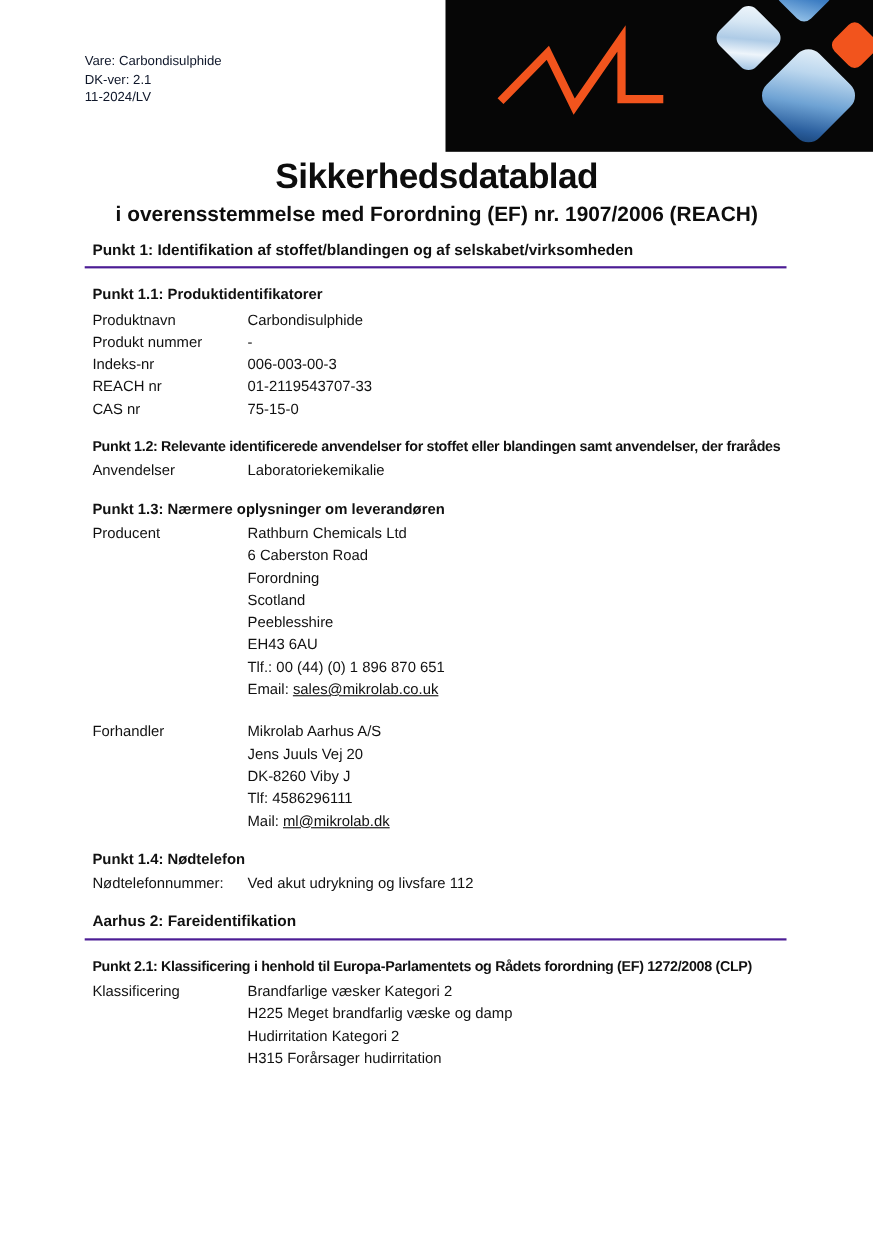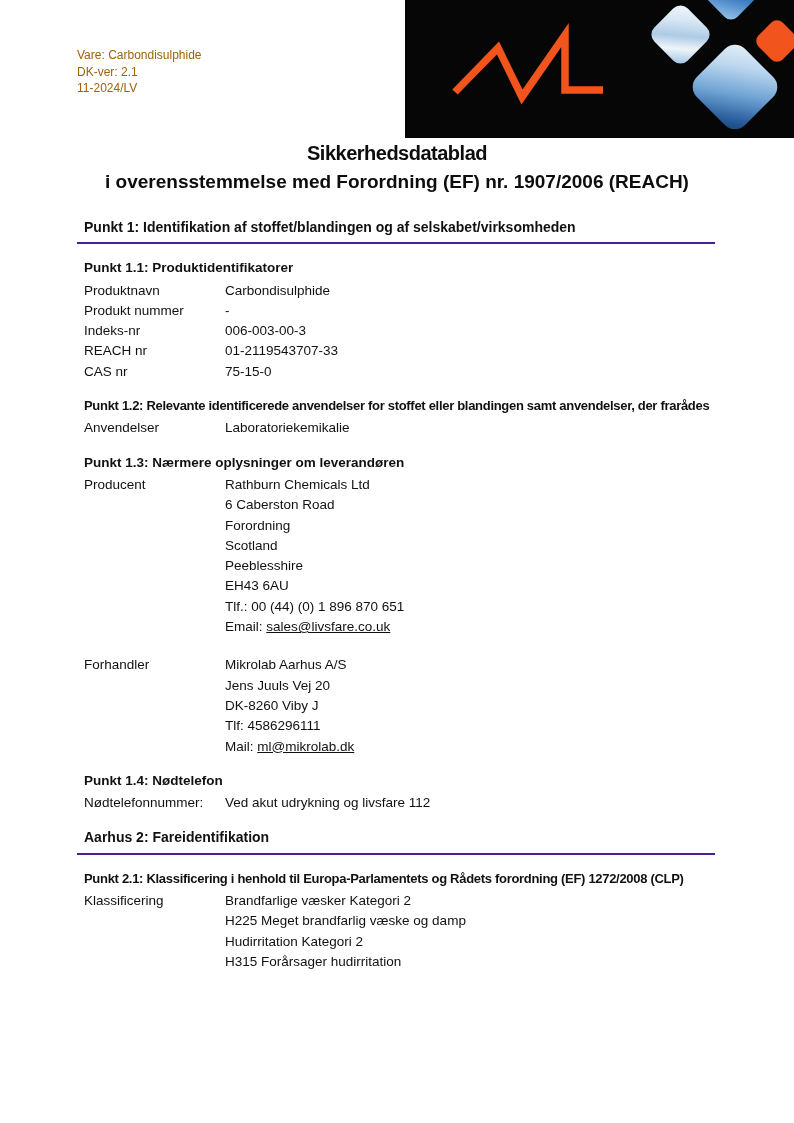--- a/index.html
+++ b/index.html
@@ -6,42 +6,42 @@
   html,body { background:#ffffff; }
   body { font-family:"Liberation Sans", sans-serif; color:#111111; }
   .page {
     position:relative; width:794px; height:1123px; margin:0 auto;
     background:#ffffff; overflow:hidden;
   }
 
   
   .header-meta {
     position:absolute; left:77px; top:47px;
-    font-size:12px; line-height:16.5px; color:#a16207;
+    font-size:12px; line-height:16.5px; color:#0f172a;
   }
 
   
   .logo-box {
     position:absolute; left:405px; top:0; width:389px; height:138px;
     background:#060606; overflow:hidden;
   }
   .zigzag { position:absolute; left:0; top:0; }
   .diamond { position:absolute; transform:rotate(45deg); }
   .d1 { left:252px; top:11px; width:47px; height:47px; border-radius:10px;
         background:linear-gradient(140deg,#f3f8fc 0%,#d7e7f4 28%,#aecbe6 52%,#eef5fb 72%,#8fb8dd 100%); }
   .d2 { left:306px; top:-25px; width:40px; height:40px; border-radius:9px;
         background:linear-gradient(150deg,#0d4f9e 0%,#3f7fc4 55%,#9ec9ec 100%); }
   .d3 { left:296px; top:53px; width:68px; height:68px; border-radius:14px;
         background:linear-gradient(145deg,#eaf3fa 0%,#bcd7ee 28%,#6fa3d4 58%,#2b5f9e 84%,#153e70 100%); }
   .dorange { left:355px; top:24px; width:34px; height:34px; border-radius:8px;
         background:#f2541d; }
 
   
   .title-wrap { position:absolute; left:0; top:142px; width:794px; text-align:center; }
-  .title-wrap h1 { font-size:20px; font-weight:bold; letter-spacing:-0.5px; color:#0d0d0d; }
+  .title-wrap h1 { font-size:32px; font-weight:bold; letter-spacing:-0.5px; color:#0d0d0d; }
   .subtitle { margin-top:6px; font-size:19px; font-weight:bold; color:#0d0d0d; }
 
   
   .content { position:absolute; left:77px; top:217px; width:638px; font-size:13.5px; line-height:20.3px; }
   .content h2 {
     font-size:14px; font-weight:bold; line-height:20.3px;
     padding:0 0 5px 7px; border-bottom:2px solid #4c1d95; margin:0;
   }
   .content h2.mt { margin-top:14px; }
   .content h3 { font-size:13.5px; font-weight:bold; line-height:20.3px; margin:14px 0 2px 7px; }
@@ -116,21 +116,21 @@
       <div class="label">Producent</div>
       <div class="value">
         <div>Rathburn Chemicals Ltd</div>
         <div>6 Caberston Road</div>
         <div>Forordning</div>
         <div>Scotland</div>
         <div>Peeblesshire</div>
         <div>EH43 6AU</div>
         <div>Tlf.: 00 (44) (0) 1 896 870 651</div>
         <div>
-          <span>Email: </span><a class="mail">sales@livsfare.co.uk</a>
+          <span>Email: </span><a class="mail">sales@mikrolab.co.uk</a>
         </div>
       </div>
     </div>
 
     <div class="row gap-top">
       <div class="label">Forhandler</div>
       <div class="value">
         <div>Mikrolab Aarhus A/S</div>
         <div>Jens Juuls Vej 20</div>
         <div>DK-8260 Viby J</div>

